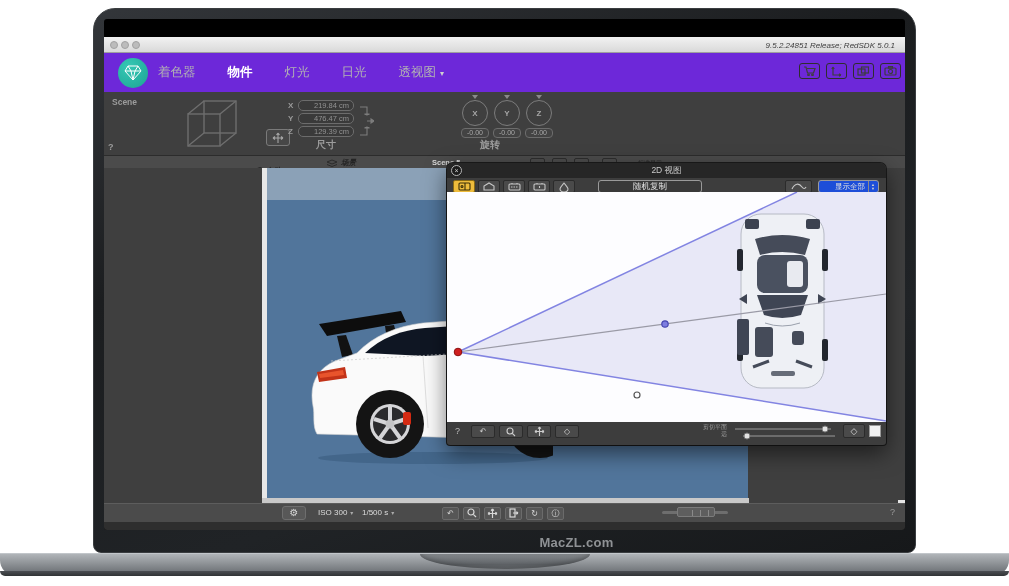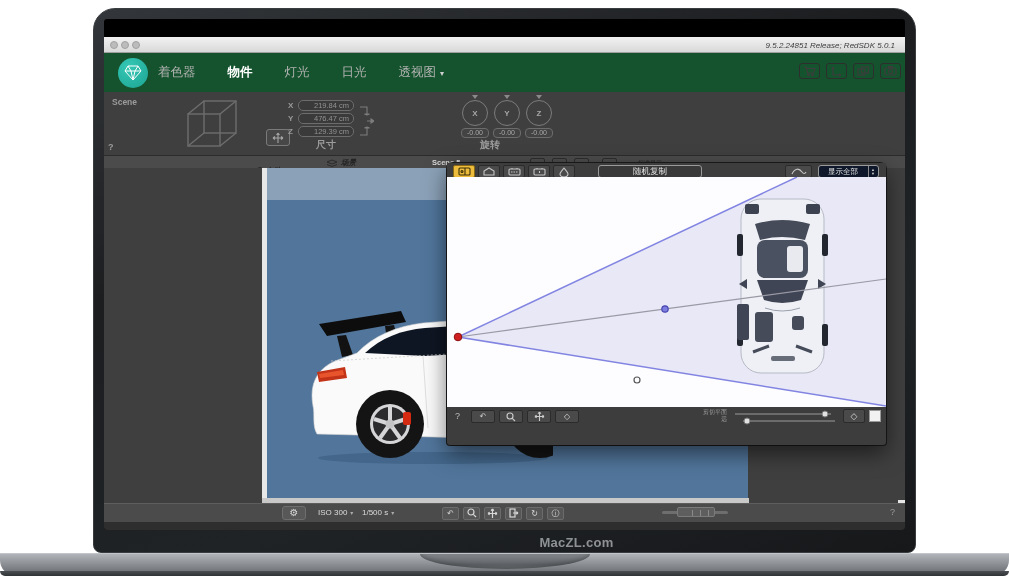--- a/index.html
+++ b/index.html
@@ -30,21 +30,21 @@
               display:flex; align-items:center; }
   .tl { position:absolute; top:4px; width:8px; height:8px; border-radius:50%;
         background:#bcbcbc; border:1px solid #a2a2a2; }
   .doc-title { position:absolute; left:0; width:100%; text-align:center;
                font-size:10.5px; font-weight:bold; color:#242424; }
   .doc-ic { display:inline-block; width:8px; height:10px; background:#e8c36d;
             border:1px solid #b08f3e; border-radius:1px; vertical-align:-1px; margin-right:4px; }
   .ver { position:absolute; right:10px; top:2px; font-size:8px; color:#3c3c3c; line-height:13px;font-style:italic; }
 
   
-  .menubar { position:absolute; left:0; top:34px; width:865px; height:39px; background:#14532d; }
+  .menubar { position:absolute; left:0; top:34px; width:865px; height:39px; background:#6d28d9; }
   .logo { position:absolute; left:14px; top:5px; width:30px; height:30px; border-radius:50%;
           background:radial-gradient(circle at 35% 30%,#35c8b5,#1da493); display:flex;
           align-items:center; justify-content:center; }
   .menu-items { position:absolute; left:54px; top:0; height:39px; display:flex;
                 align-items:center; gap:32px; }
   .menu-item { font-size:12.5px; color:#b3b3b3; cursor:default; white-space:nowrap; }
   .menu-item.active { color:#ffffff; font-weight:bold; }
   .menu-caret { font-size:8px; color:#cfcfcf; margin-left:4px; }
   .tt-icons { position:absolute; right:14px; top:10px; display:flex; gap:6px; }
   .tt-ic { width:21px; height:16px; border:1px solid #2e2e2e; border-radius:3px;
@@ -123,23 +123,23 @@
   .w2-tb { width:22px; height:13px; background:#4a4a4a; border:1px solid #2b2b2b; border-radius:2px;
            display:flex; align-items:center; justify-content:center; }
   .w2-tb svg { stroke:#c6c6c6; fill:none; stroke-width:1.1; }
   .w2-tb.sel { background:#eebc3c; border-color:#8a6b14; }
   .w2-tb.sel svg { stroke:#42touch; stroke:#3a2f08; }
   .w2-randcopy { position:absolute; left:151px; top:2px; width:104px; height:13px; background:#393939;
                  border:1px solid #9a9a9a; border-radius:3px; color:#e2e2e2; font-size:8.5px;
                  text-align:center; line-height:11px; }
   .w2-wave { position:absolute; left:338px; top:2px; width:27px; height:13px; background:#4a4a4a;
              border:1px solid #2b2b2b; border-radius:2px; display:flex; align-items:center; justify-content:center; }
-  .w2-dd { position:absolute; left:371px; top:2px; width:61px; height:13px; background:#0f172a;
+  .w2-dd { position:absolute; left:371px; top:2px; width:61px; height:13px; background:#1d4ed8;
            border:1px solid #9a9a9a; border-radius:3px; color:#e0e0e0; font-size:7.5px;
-           line-height:11px; padding-left:9px; }
+           line-height:11px; padding-left:16px; }
   .w2-dd-step { position:absolute; right:1px; top:0; width:9px; height:11px; border-left:1px solid #8a8a8a;
                 display:flex; flex-direction:column; align-items:center; justify-content:center;
                 font-size:4px; color:#d0d0d0; line-height:4px; }
   .w2-canvas { position:relative; width:439px; height:230px; background:#fdfdff; overflow:hidden; }
   .w2-bottom { position:relative; height:19px; background:#3d3d3d; border-radius:0 0 3px 3px; }
   .w2-help { position:absolute; left:8px; top:4px; font-size:9px; color:#bdbdbd; }
   .w2-bb { position:absolute; top:3px; width:24px; height:13px; background:#4a4a4a;
            border:1px solid #2b2b2b; border-radius:2px; display:flex; align-items:center;
            justify-content:center; color:#cdcdcd; font-size:8px; }
   .w2-bb svg { stroke:#cdcdcd; fill:none; stroke-width:1.1; }
@@ -362,20 +362,24 @@
       </div>
       <div class="bb-btn" style="left:422px;"><span>↻</span></div>
       <div class="bb-btn" style="left:443px;"><span>ⓘ</span></div>
     </div>
     <div class="bb-slider-track"></div>
     <div class="bb-slider-handle"></div>
     <span class="bb-help">?</span>
     <div class="statusstrip"></div>
 
     <div class="win2d">
+      <div class="w2-title">
+        <span class="w2-close">×</span>
+        <span>2D 视图</span>
+      </div>
       <div class="w2-toolbar">
         <div class="w2-tools">
           <span class="w2-tb sel">
             <svg width="13" height="9" viewBox="0 0 13 9">
                 <rect x="1" y="1" width="11" height="7" rx="1"></rect>
                 <path d="M7,1 V8"></path>
                 <circle cx="4" cy="4.5" r="1"></circle>
               </svg>
           </span>
           <span class="w2-tb">

